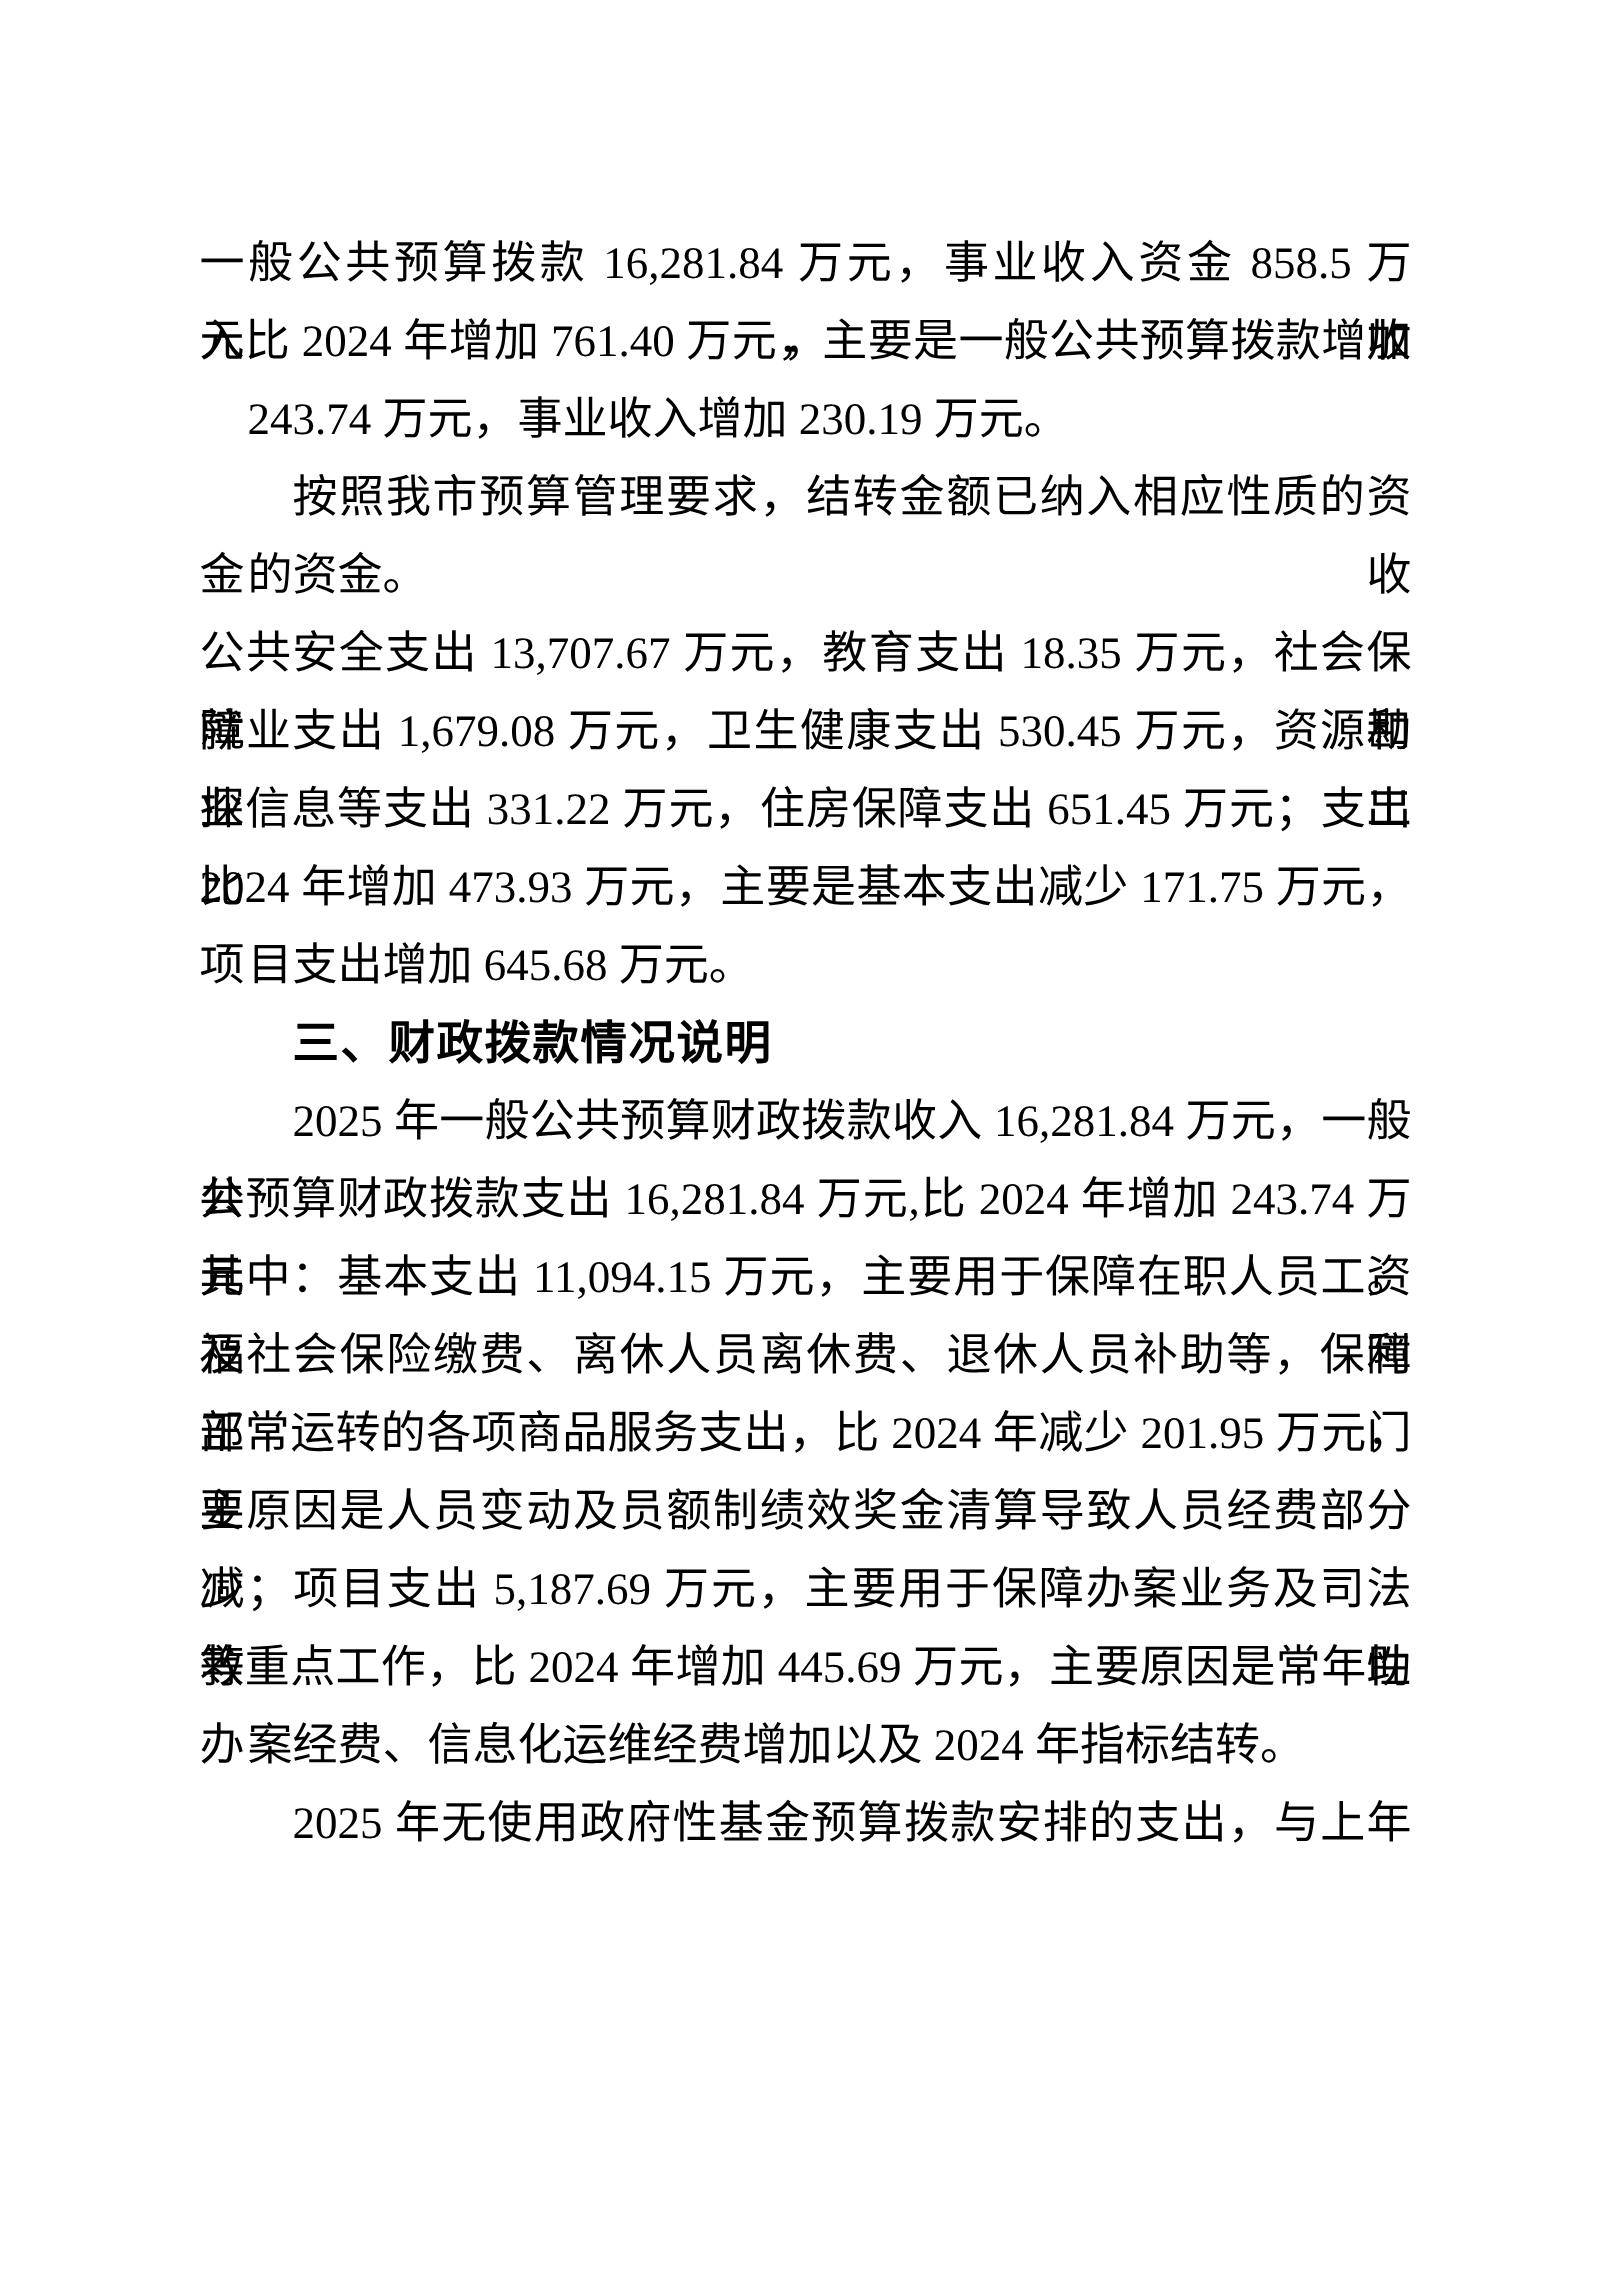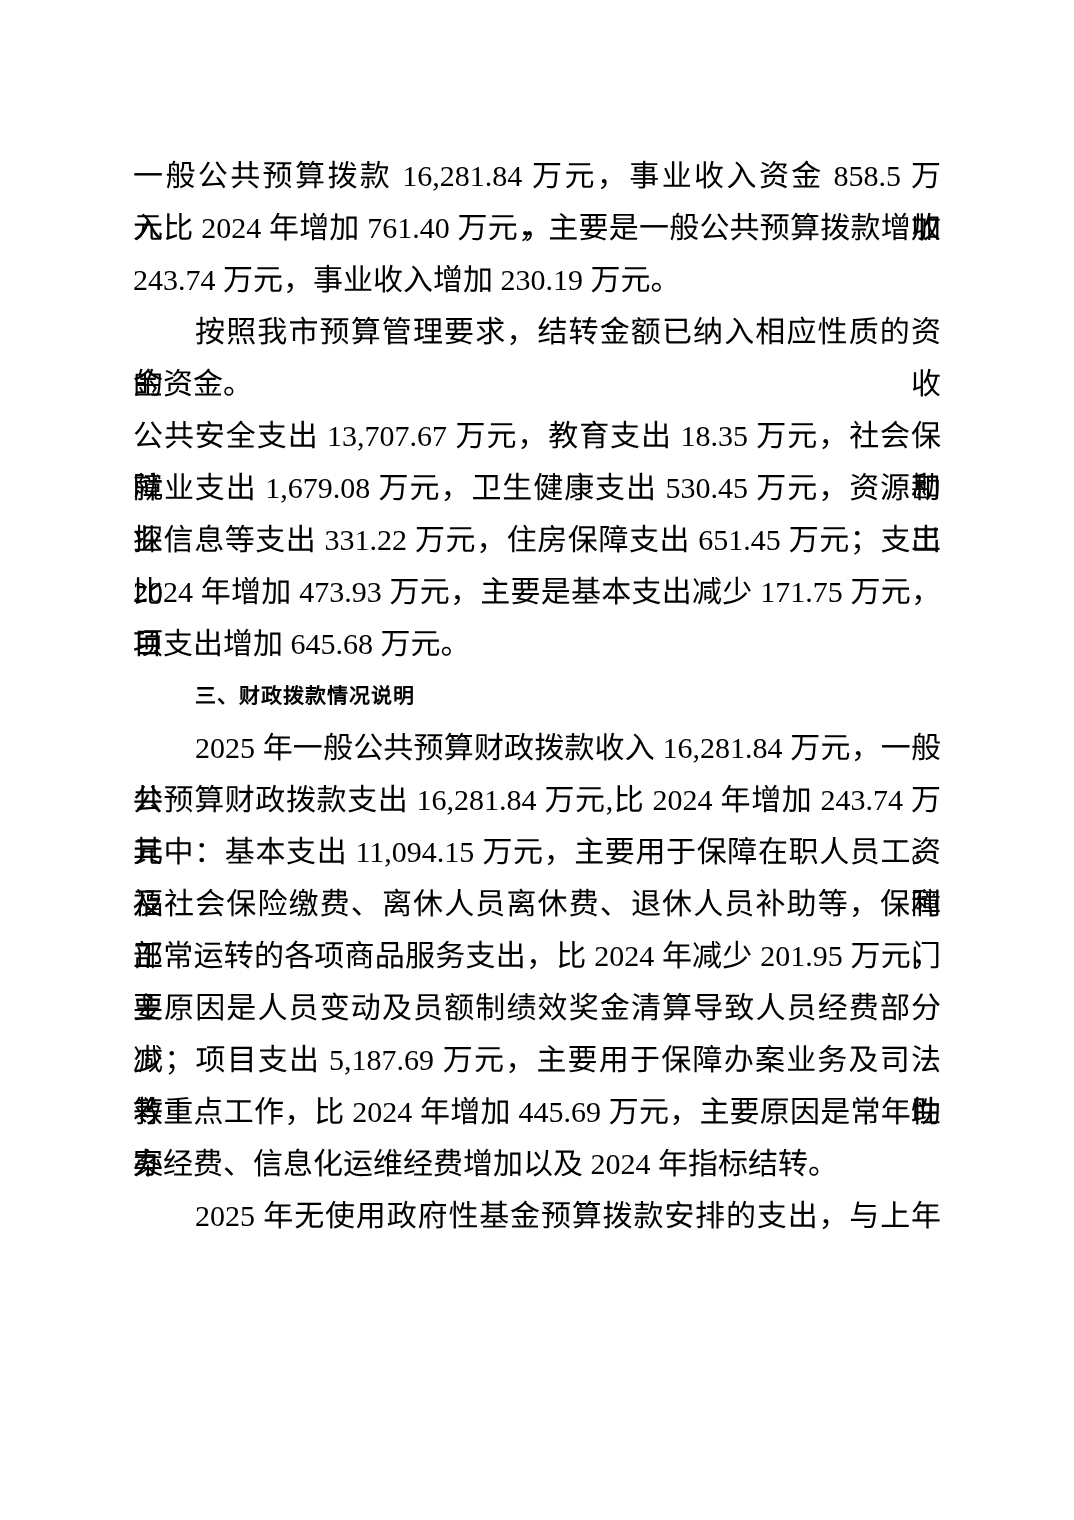--- a/index.html
+++ b/index.html
@@ -31,31 +31,32 @@
   }
   
   .line.justify {
     text-align: justify;
     text-align-last: justify;
     text-justify: inter-character;
     white-space: normal;
   }
   .line.last {
     text-align: left;
+    margin-left: 32px;
   }
   .line.indent {
     text-indent: 62px;
   }
   .heading {
     height: 52px;
     line-height: 52px;
     text-indent: 62px;
     font-family: Liberation Serif, serif;
     font-weight: 700;
-    font-size: 21px;
+    font-size: 31px;
     letter-spacing: 1px;
   }
   b.lead {
     font-weight: 700;
   }
   .page-number {
     position: absolute;
     left: 133px;
     top: 1392px;
     width: 808px;

